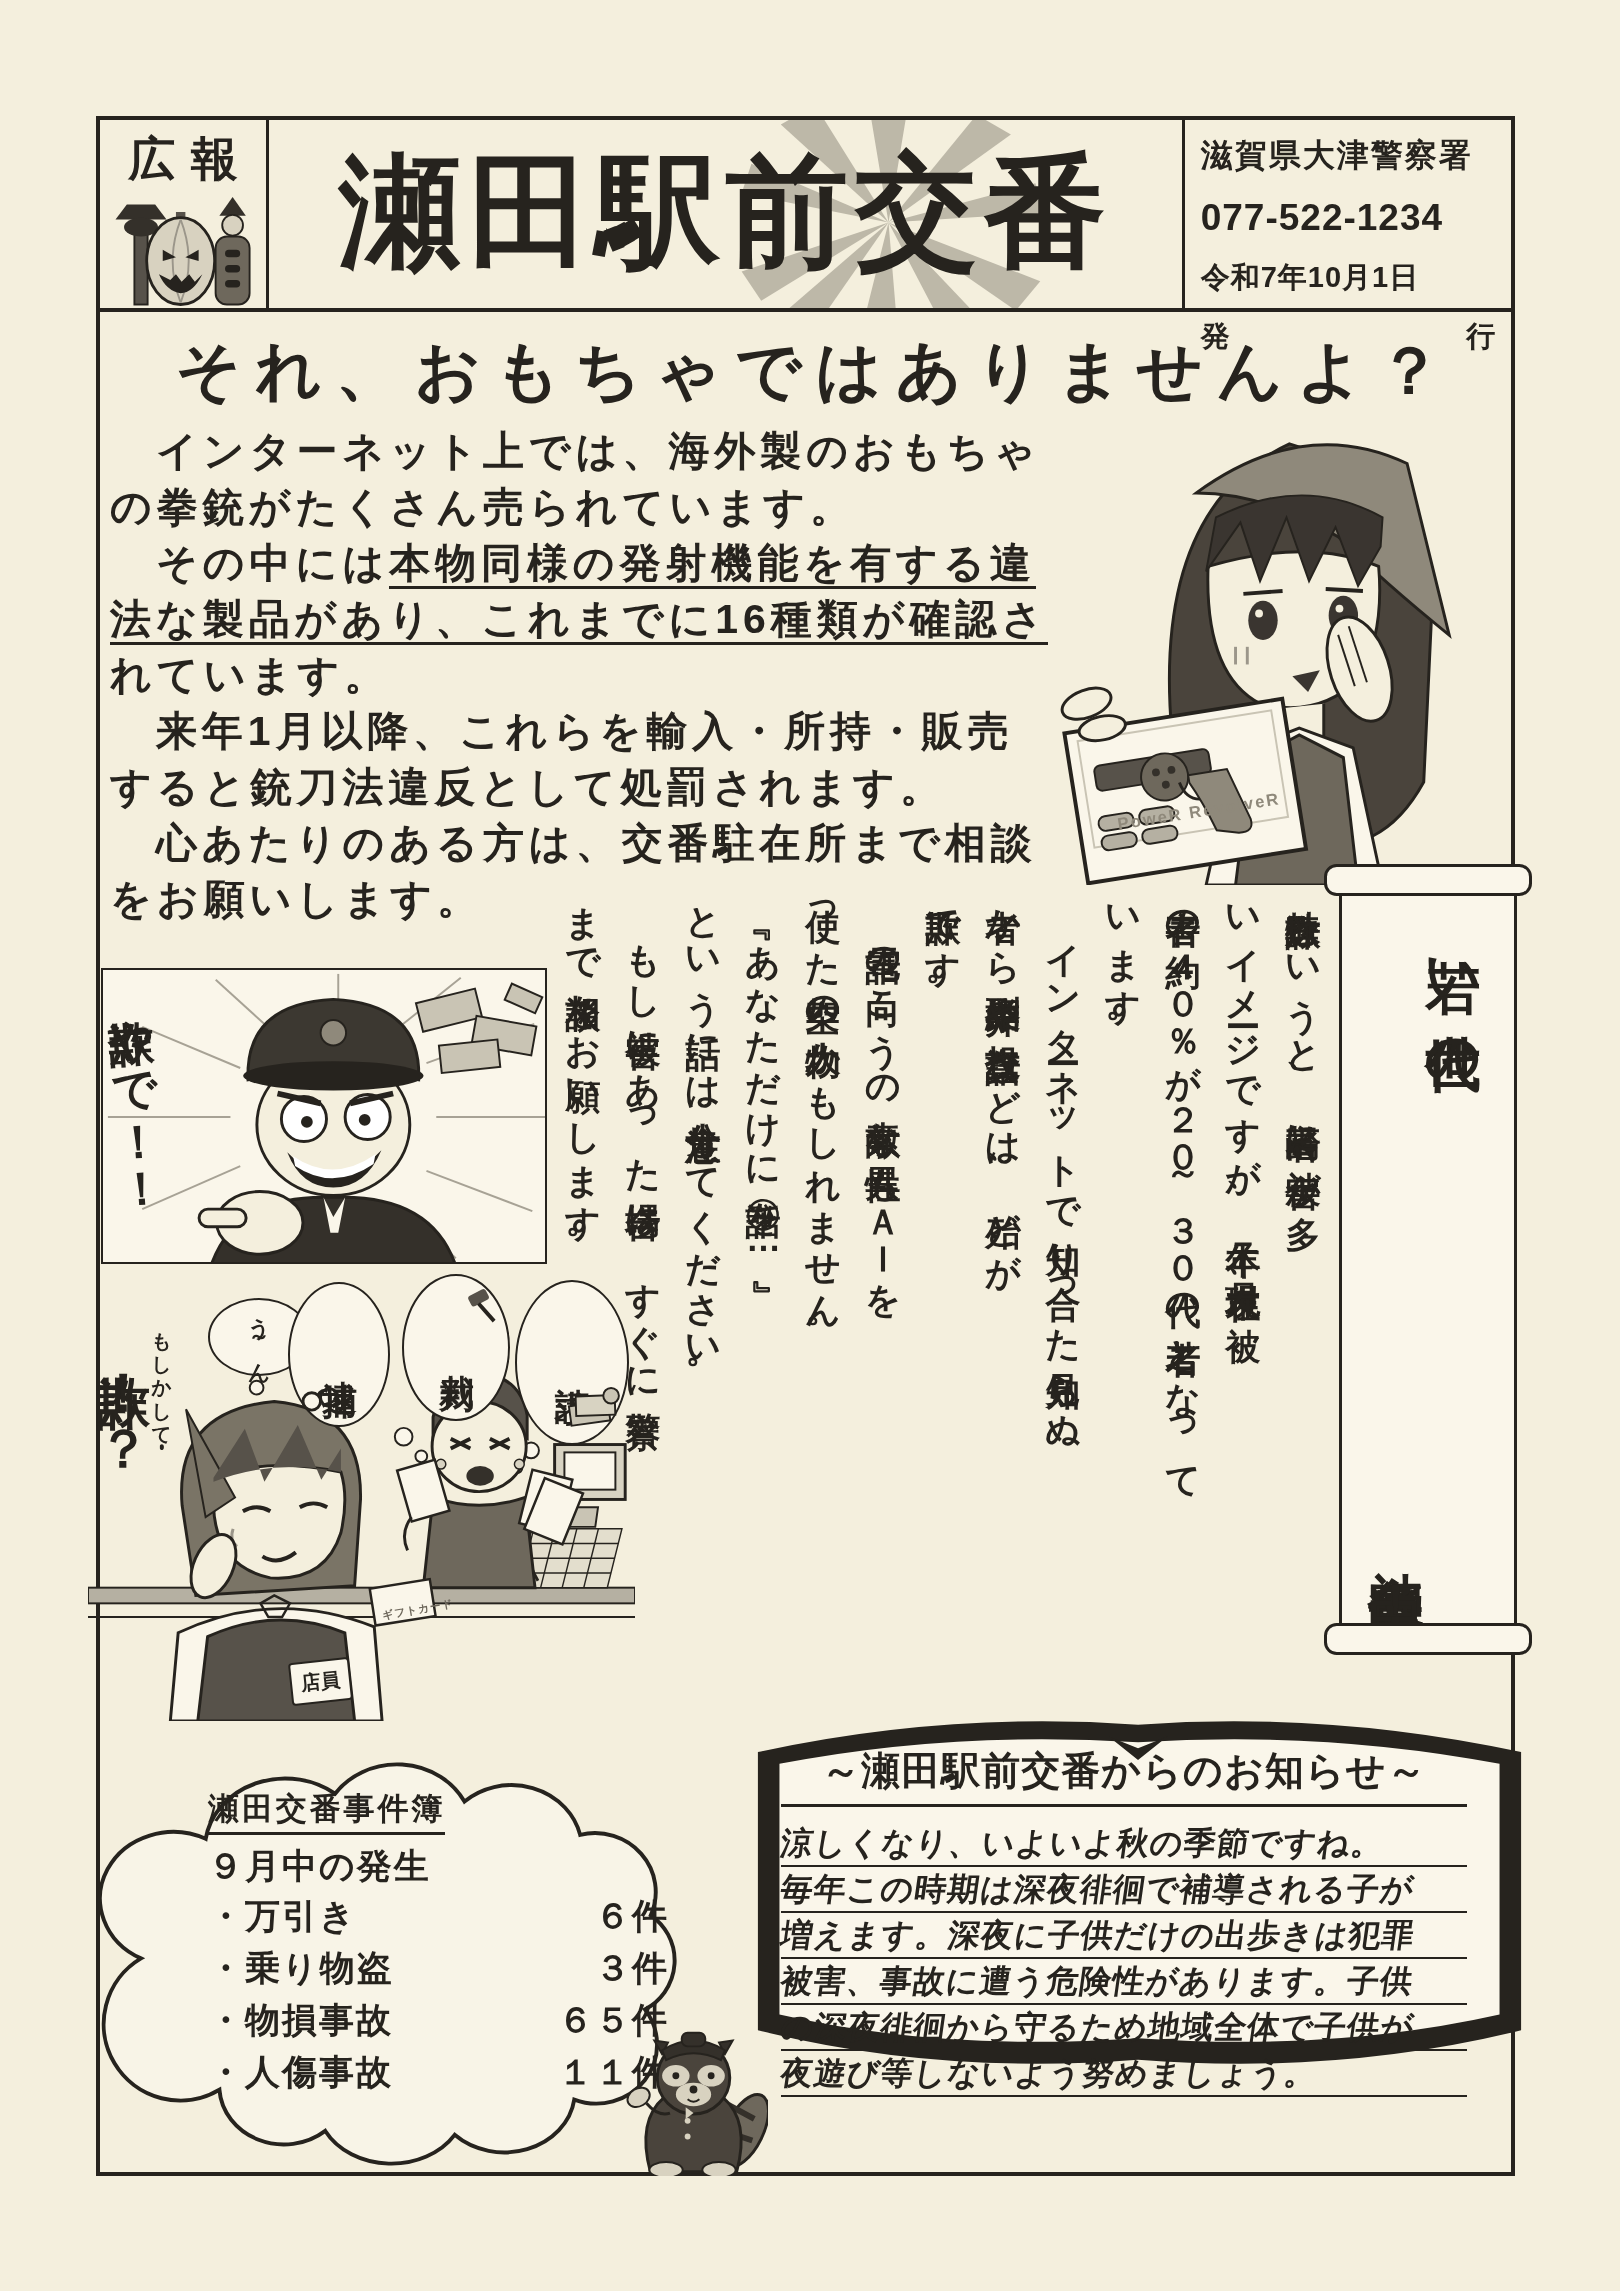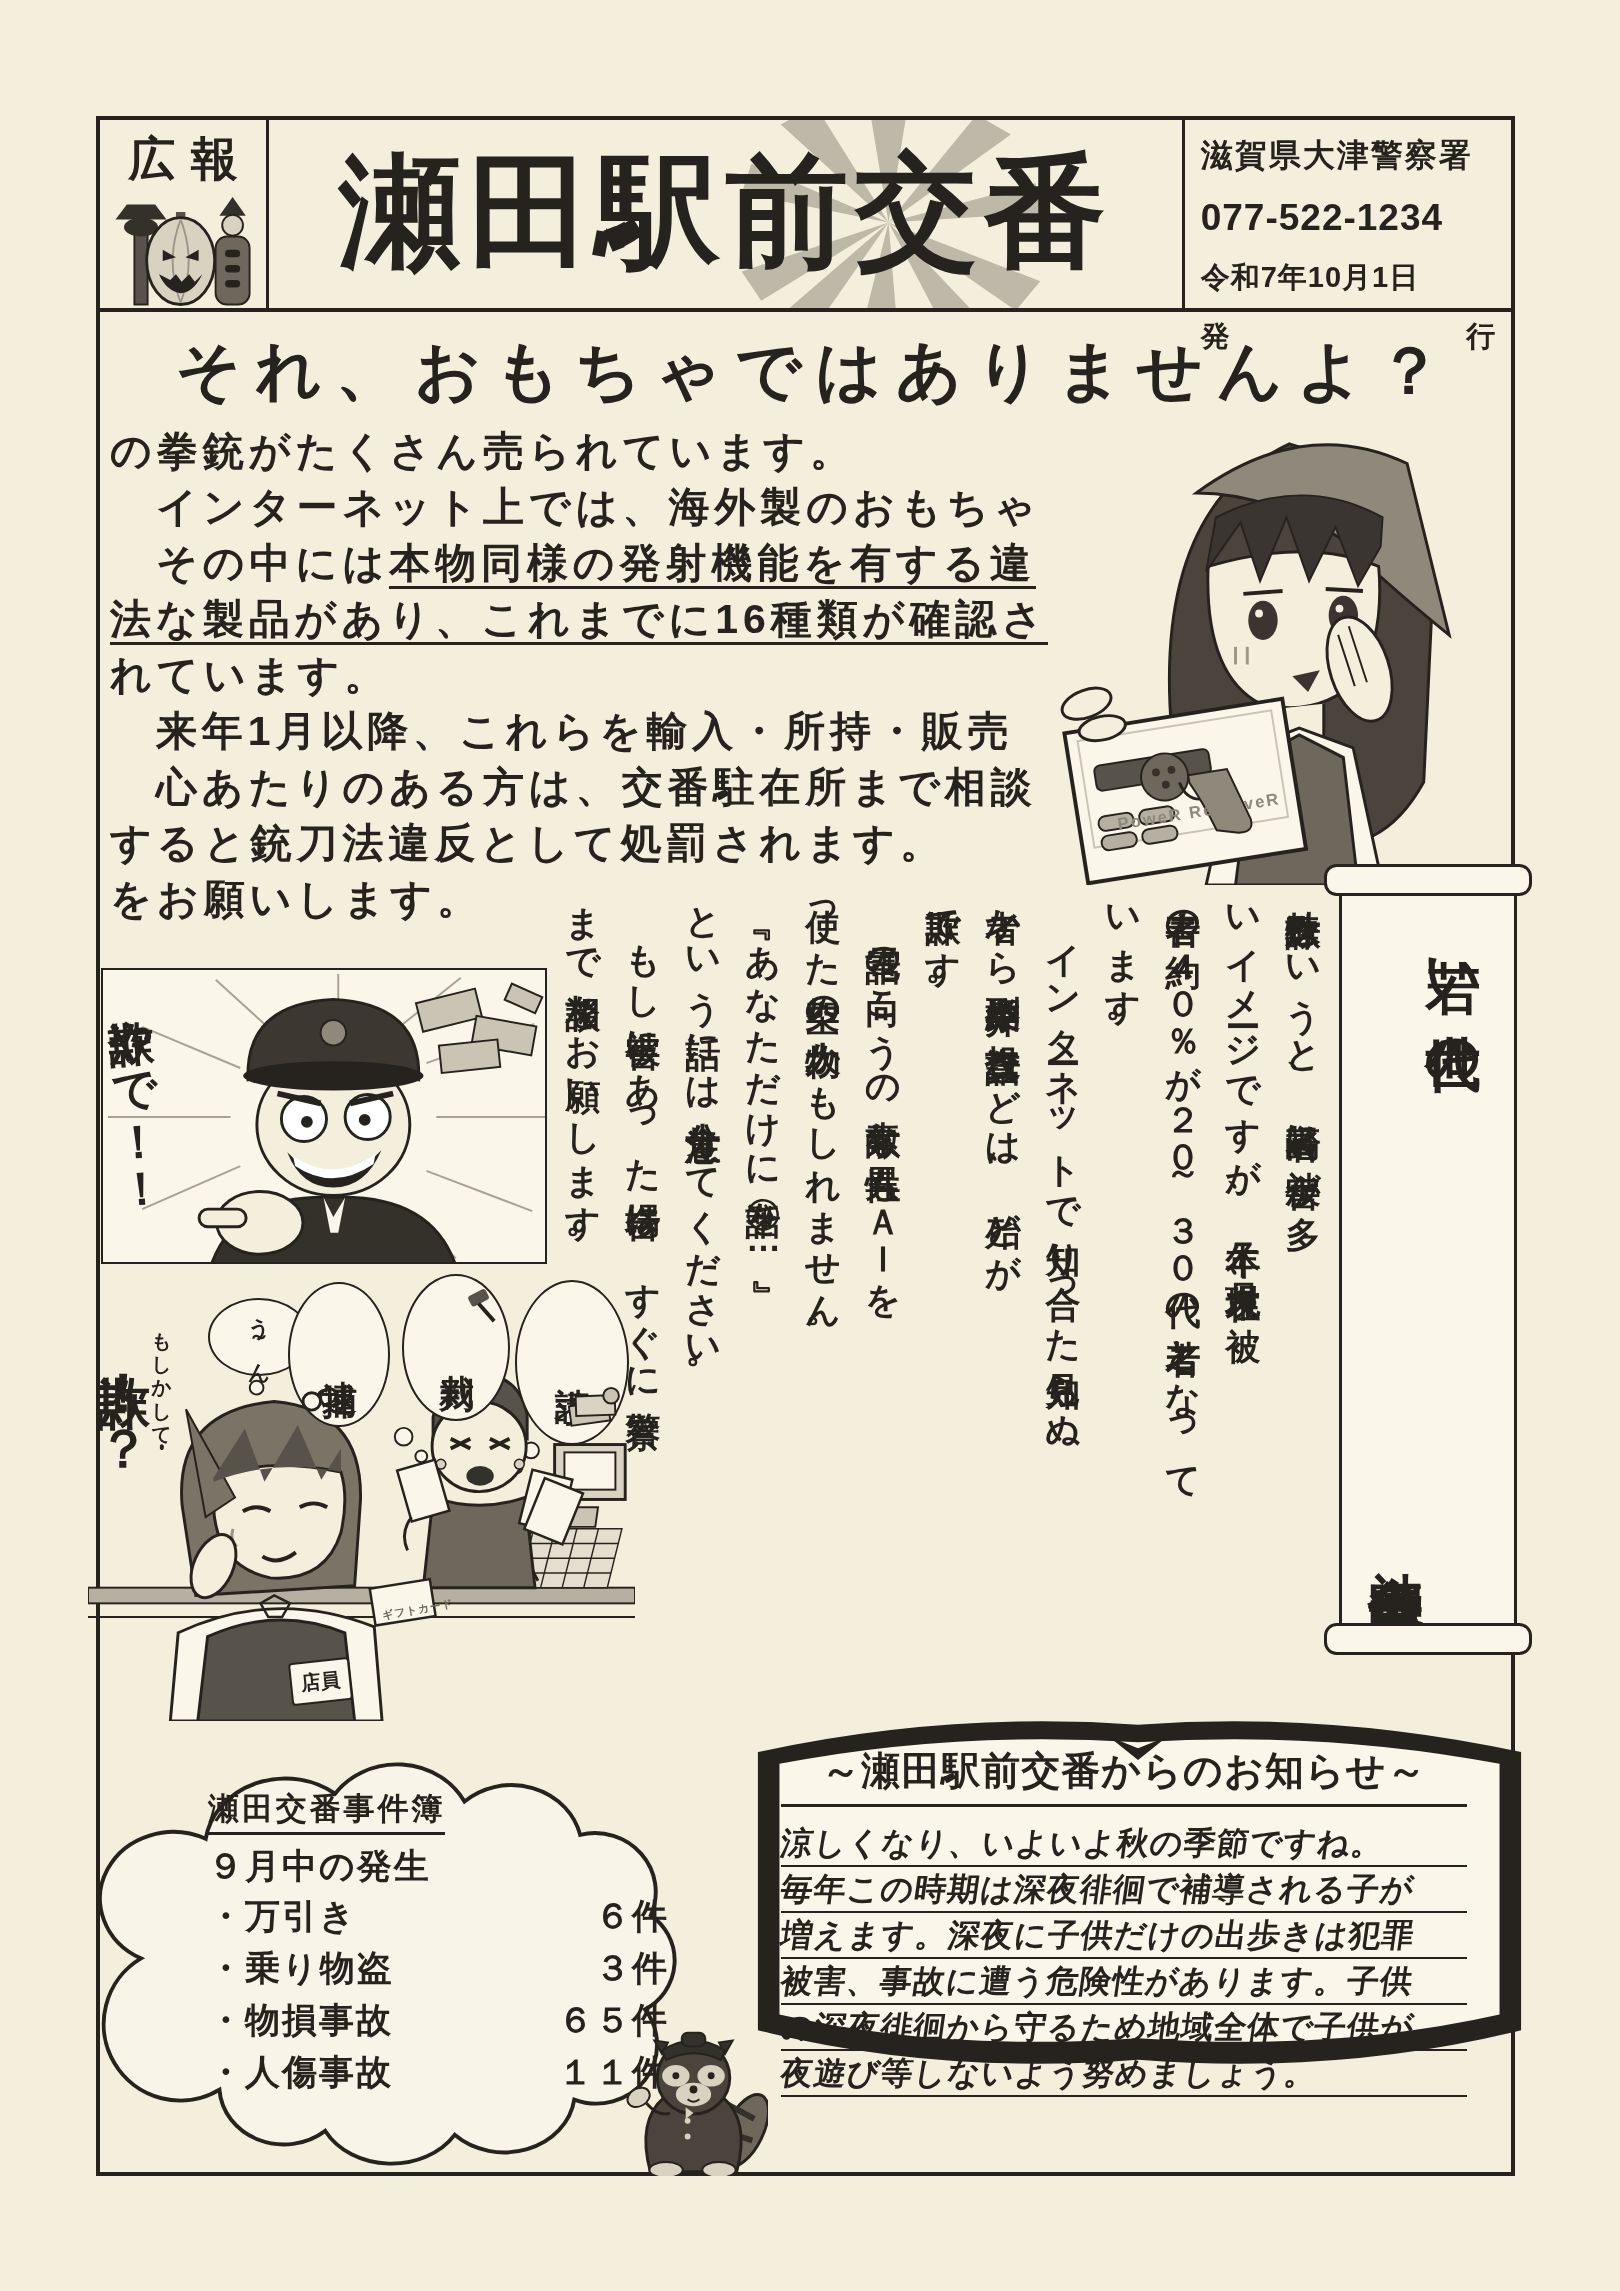--- a/index.html
+++ b/index.html
@@ -155,28 +155,28 @@
       <div class="contact-date">令和7年10月1日</div>
       <div class="contact-issue">
         <span>発</span>
         <span>行</span>
       </div>
     </div>
   </div>
 
   <div class="headline">それ、おもちゃではありませんよ？</div>
   <div class="lead">
+      <div class="lead-line"><span>　インターネット上では、海外製のおもちゃ</span></div>
       <div class="lead-line"><span>の拳銃がたくさん売られています。</span></div>
-      <div class="lead-line"><span>　インターネット上では、海外製のおもちゃ</span></div>
       <div class="lead-line"><span>　その中には</span><span class="uline">本物同様の発射機能を有する違</span></div>
       <div class="lead-line"><span class="uline">法な製品があり、これまでに16種類が確認さ</span></div>
       <div class="lead-line"><span>れています。</span></div>
       <div class="lead-line"><span>　来年1月以降、これらを輸入・所持・販売</span></div>
+      <div class="lead-line"><span>すると銃刀法違反として処罰されます。</span></div>
       <div class="lead-line"><span>　心あたりのある方は、交番駐在所まで相談</span></div>
-      <div class="lead-line"><span>すると銃刀法違反として処罰されます。</span></div>
       <div class="lead-line"><span>をお願いします。</span></div>
     </div>
 
   <svg class="girl" viewBox="0 0 465 505">
 
     <path d="M115,350 Q95,120 235,55 Q375,95 380,230 L372,400 Q350,440 320,455 L150,450 Q120,410 115,350 Z" fill="#4a443c" stroke="#26231e" stroke-width="3"></path>
 
     <path d="M140,105 Q250,25 355,75 L398,250 Q330,195 285,150 Q210,105 140,105 Z" fill="#8f897b" stroke="#26231e" stroke-width="3"></path>
 
     <path d="M152,180 Q148,290 205,320 Q265,335 305,295 Q332,250 326,180 Q255,150 152,180 Z" fill="#f4efdd" stroke="#26231e" stroke-width="3"></path>

